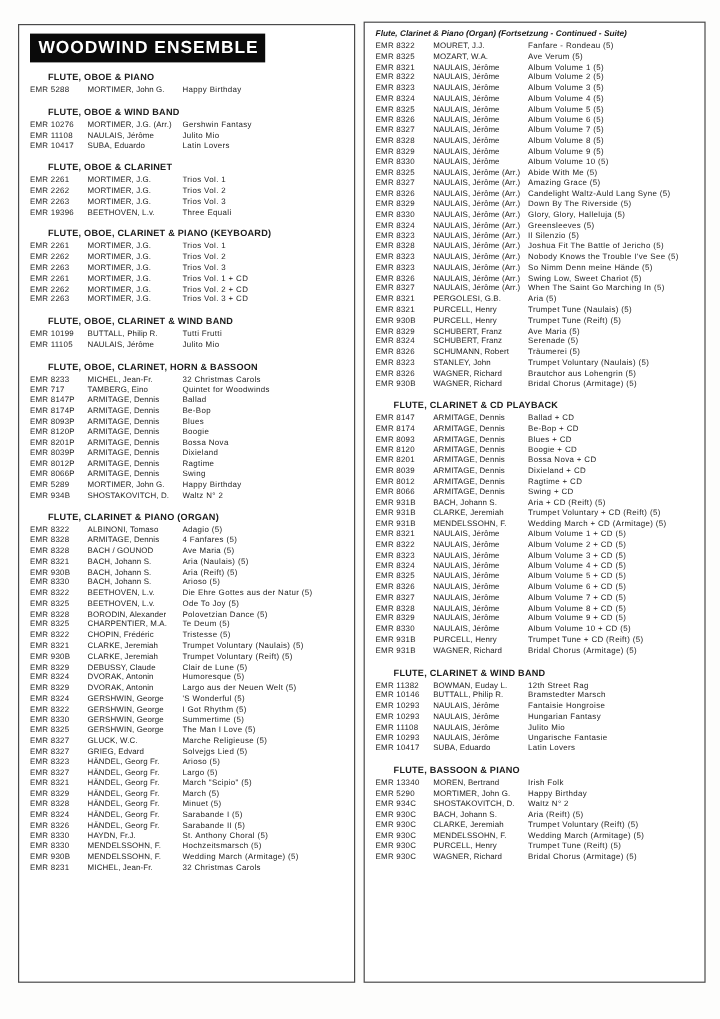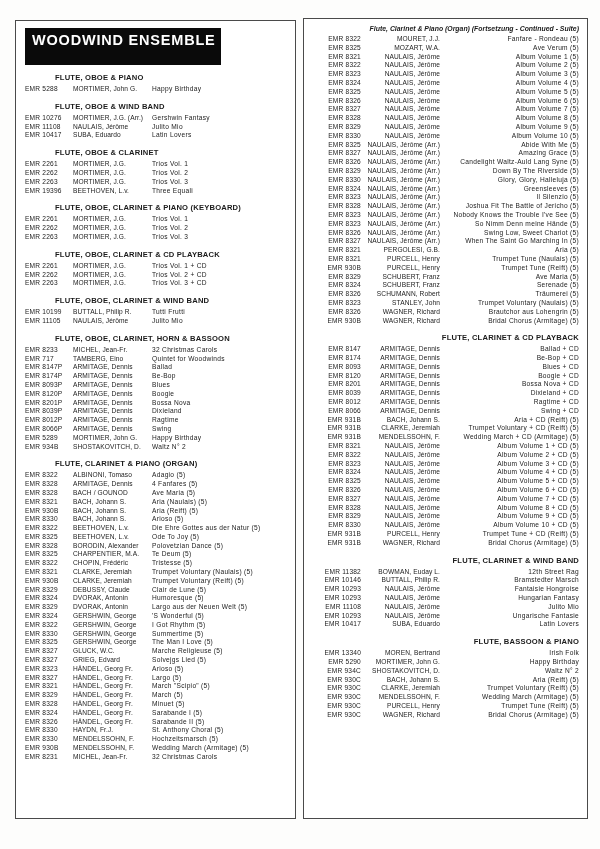--- a/index.html
+++ b/index.html
@@ -5,30 +5,30 @@
   html,body { margin:0; padding:0; background:#e8e8e6; }
   .page {
     position:relative; width:600px; height:849px; background:#fdfdfc;
     font-family:"Liberation Sans", sans-serif; color:#1b1b1b; overflow:hidden;
   }
   .col {
     position:absolute; background:#fff; border:1px solid #4a4a4a;
     box-sizing:border-box; padding:5px 8px 4px 9px; overflow:hidden;
   }
   .col-left  { left:15px;  top:20px; width:281px; height:799px; }
-  .col-right { left:303px; top:18px; width:285px; height:801px;text-align:right; }
+  .col-right { left:303px; top:18px; width:285px; height:801px; }
   .title-bar {
     background:#0a0a0a; color:#fff; font-weight:bold;
     font-size:14.5px; letter-spacing:0.8px; line-height:17px;
-    padding:4px 7px 16px 7px; width:196px; box-sizing:border-box;
+    padding:4px 7px 3px 7px; width:196px; box-sizing:border-box;
     margin:2px 0 6px 0; white-space:nowrap;
   }
   .section-title {
     font-weight:bold; font-size:7.6px; letter-spacing:0.2px;
-    margin:8px 0 3px 18px; white-space:nowrap;padding-left:12px;
+    margin:8px 0 3px 3px; white-space:nowrap;padding-left:12px;
   }
   .cont-title {
     font-weight:bold; font-style:italic; font-size:6.9px;
     margin:1px 0 3px 0; white-space:nowrap;
   }
   .row { display:flex; font-size:6.6px; line-height:8.8px; white-space:nowrap; }
   .c-ref   { width:48px;  flex:none; letter-spacing:0.2px; }
   .c-comp  { width:79px;  flex:none; letter-spacing:0.1px; }
   .c-piece { flex:1; letter-spacing:0.3px; overflow:hidden; }
 </style>
@@ -91,21 +91,20 @@
         <div class="row">
           <span class="c-ref">EMR 2262</span>
           <span class="c-comp">MORTIMER, J.G.</span>
           <span class="c-piece">Trios Vol. 2</span>
         </div>
         <div class="row">
           <span class="c-ref">EMR 2263</span>
           <span class="c-comp">MORTIMER, J.G.</span>
           <span class="c-piece">Trios Vol. 3</span>
         </div>
-        <div class="section-title">FLUTE, OBOE, CLARINET &amp; CD PLAYBACK</div>
         <div class="row">
           <span class="c-ref">EMR 2261</span>
           <span class="c-comp">MORTIMER, J.G.</span>
           <span class="c-piece">Trios Vol. 1 + CD</span>
         </div>
         <div class="row">
           <span class="c-ref">EMR 2262</span>
           <span class="c-comp">MORTIMER, J.G.</span>
           <span class="c-piece">Trios Vol. 2 + CD</span>
         </div>

